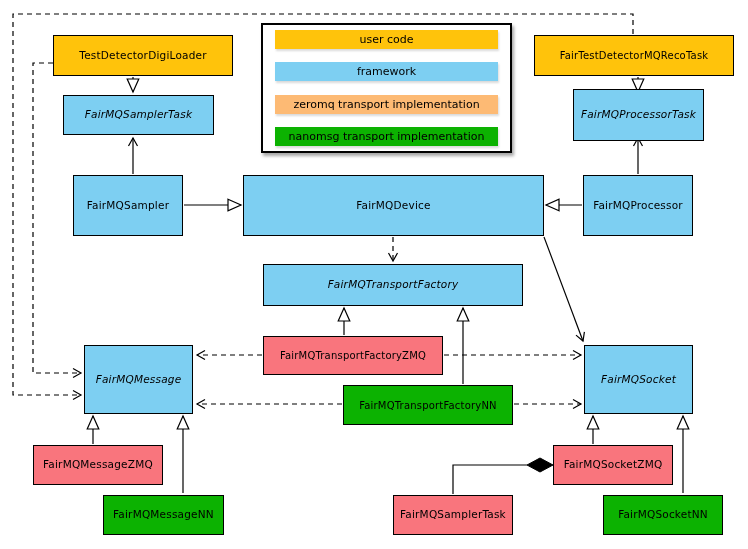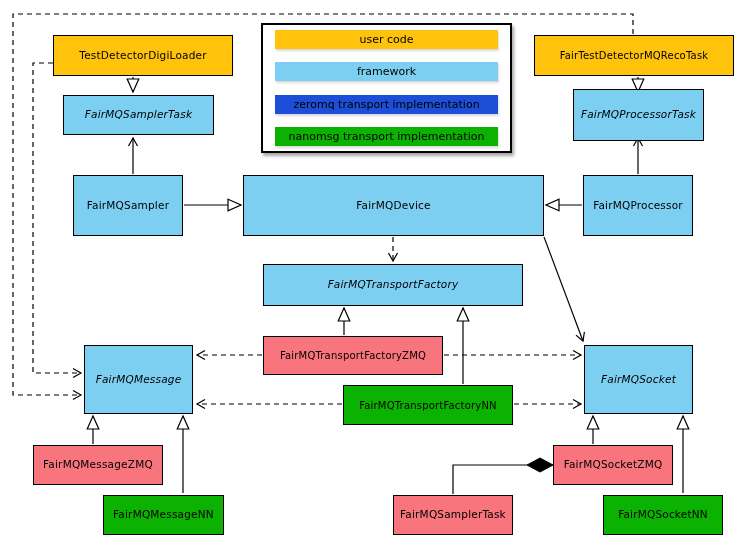--- a/index.html
+++ b/index.html
@@ -77,21 +77,21 @@
     <polygon points="527,465 540,458 553,465 540,472" fill="#000" stroke="#000"></polygon>
   </svg>
 
   <div class="legend">
     <div class="lbar" style="background:#FFC30B">
       <span>user code</span>
     </div>
     <div class="lbar" style="background:#7DCFF2">
       <span>framework</span>
     </div>
-    <div class="lbar" style="background:#1d4ed8">
+    <div class="lbar" style="background:#fdba74">
       <span>zeromq transport implementation</span>
     </div>
     <div class="lbar" style="background:#0CB201">
       <span>nanomsg transport implementation</span>
     </div>
   </div>
 
   <div class="node c-user" style="left:53px;top:35px;width:180px;height:41px">
     <span>TestDetectorDigiLoader</span>
   </div>

